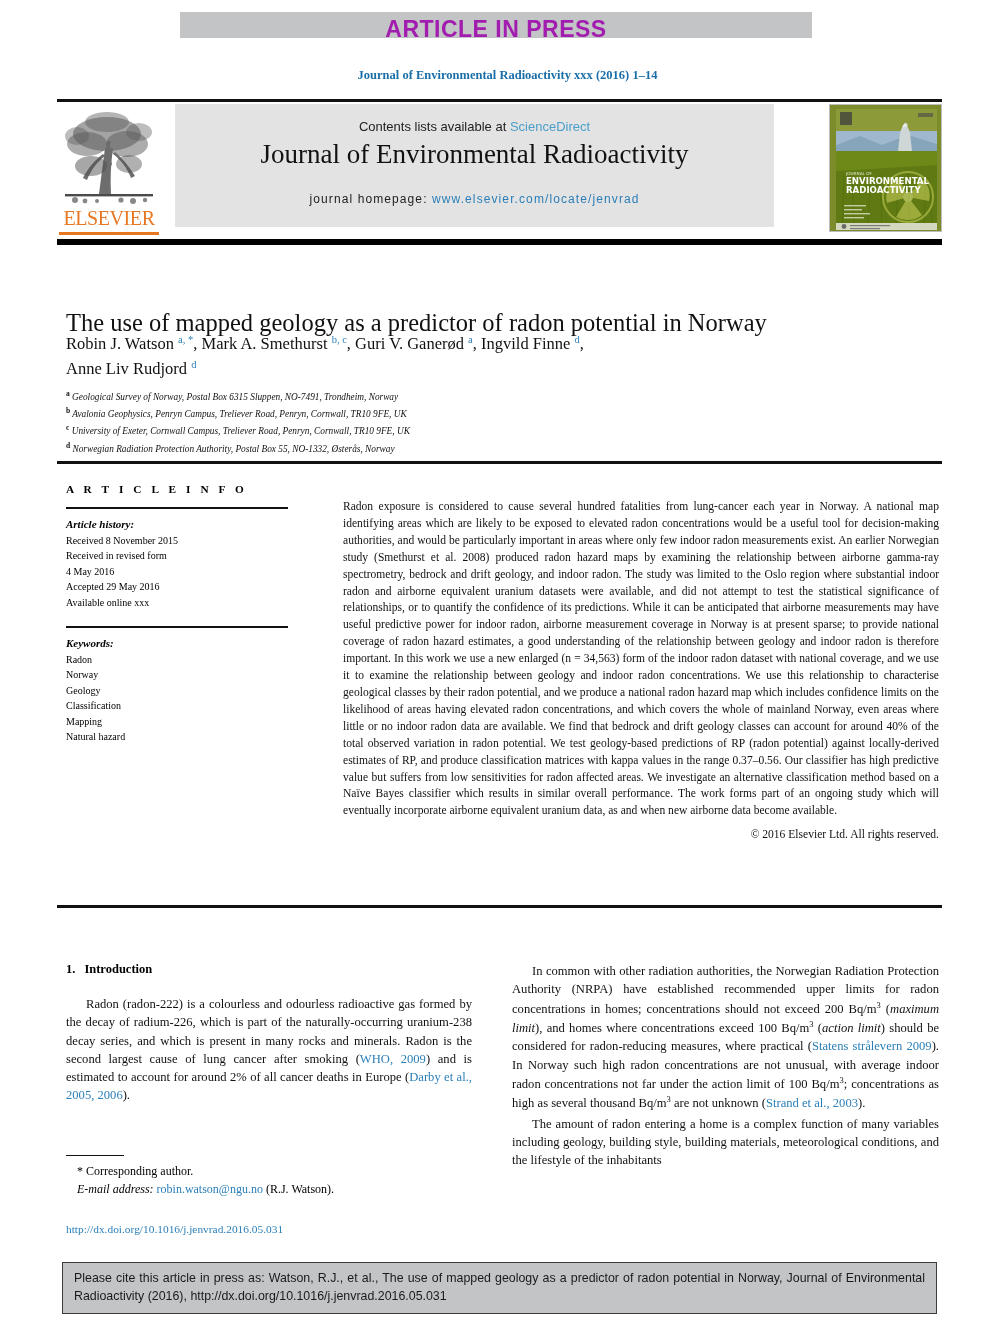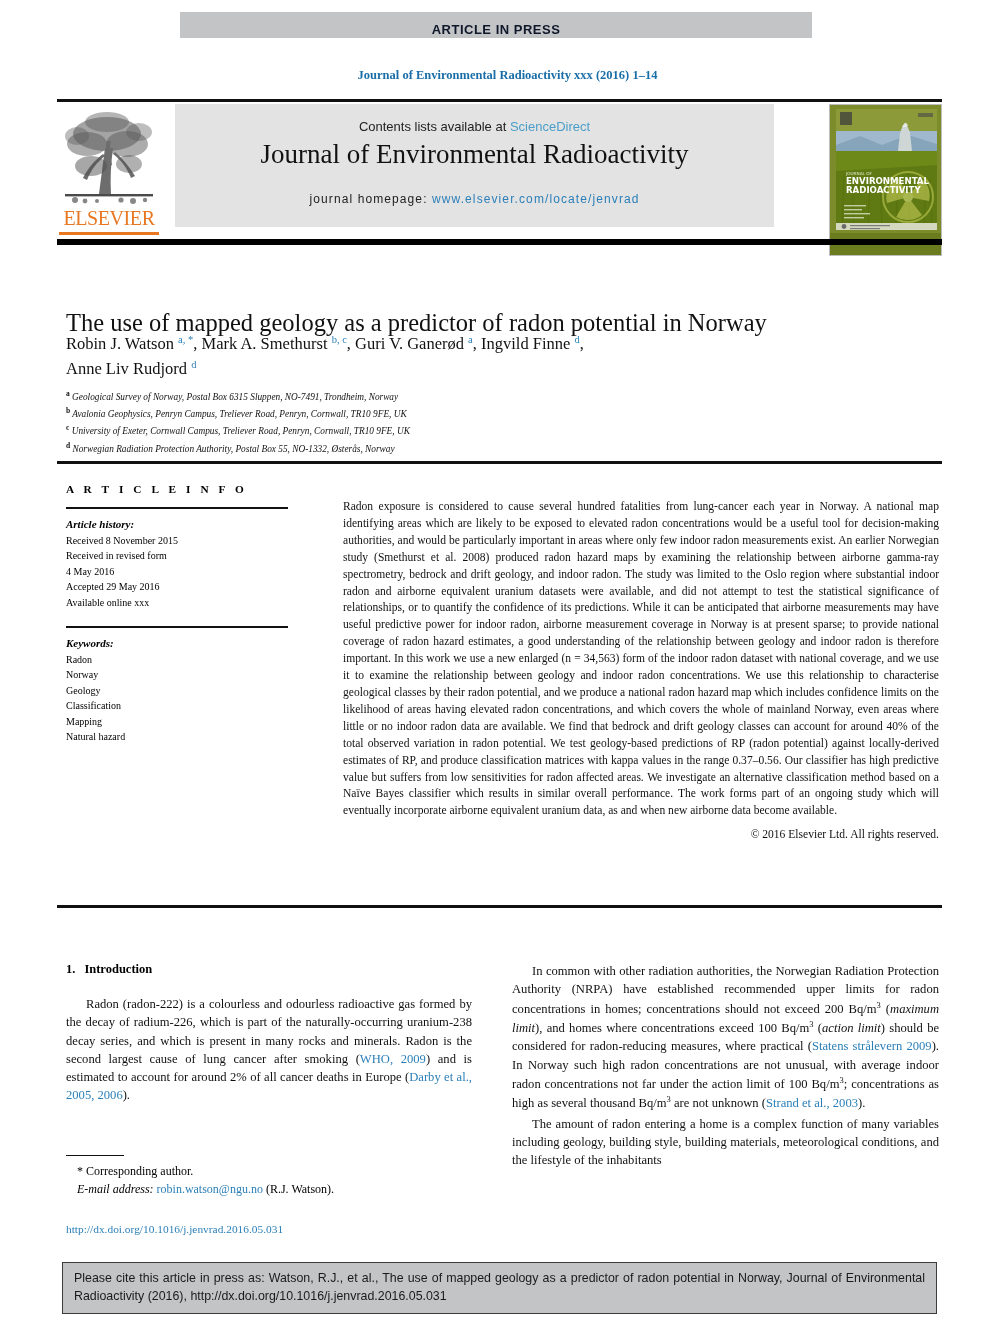--- a/index.html
+++ b/index.html
@@ -18,23 +18,23 @@
   
   .aip-bar {
     position: absolute;
     left: 180px; top: 12px; width: 632px; height: 26px;
     background: #c3c4c6;
     display: flex; align-items: center; justify-content: center;
   }
   .aip-bar span {
     font-family: "Liberation Sans", "DejaVu Sans", sans-serif;
     font-weight: bold;
-    font-size: 13px;
+    font-size: 23px;
     letter-spacing: 0.5px;
-    color: #0f172a;
+    color: #a21caf;
     margin-top: 8px;
   }
 
   
   .runhead {
     position: absolute;
     left: 0; right: 0; top: 68px;
     text-align: center;
     font-family: "Liberation Serif", serif;
     font-weight: bold;
@@ -95,21 +95,21 @@
     margin-top: 22px;
     font-family: "Liberation Sans", sans-serif;
     font-size: 12px;
     letter-spacing: 1.1px;
     color: #222;
   }
   .homepage-line .url { color: #2b7fb8; }
 
   .cover-thumb {
     position: absolute;
-    left: 772px; top: 0; width: 113px; height: 152px;
+    left: 772px; top: 0; width: 113px; height: 128px;
     border: 1px solid #bdbdbd;
     overflow: hidden;
     background: #6b7c1f;
   }
 
   .rule-thick {
     position: absolute;
     left: 57px; right: 50px; top: 239px;
     height: 6px; background: #000;
   }

